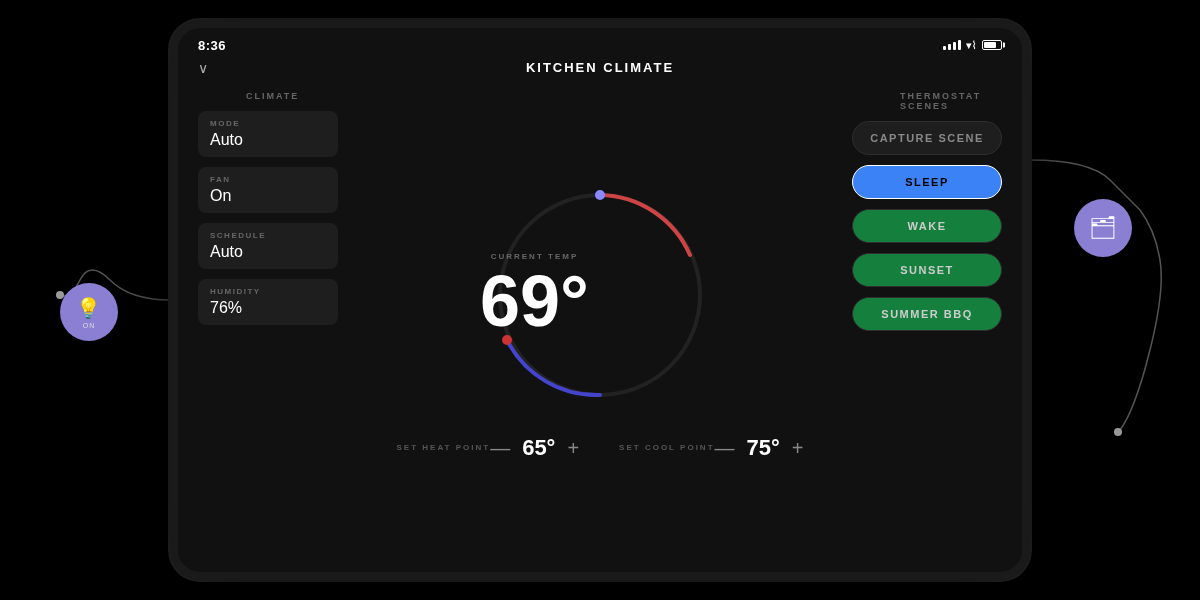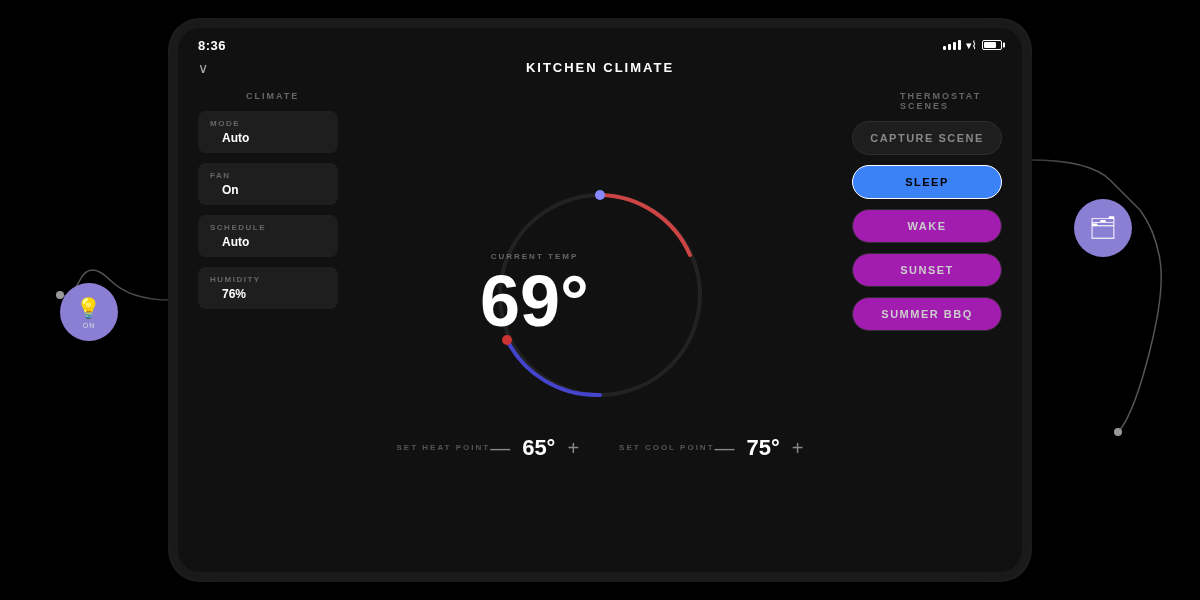--- a/index.html
+++ b/index.html
@@ -159,24 +159,23 @@
     }
     .control-card-label {
       font-size: 8px;
       font-weight: 600;
       color: #666;
       letter-spacing: 1.5px;
       text-transform: uppercase;
       margin-bottom: 3px;
     }
     .control-card-value {
-      font-size: 12px;
-      font-weight: 700;
-      color: #fff;
-      margin-left: 12px;
+      font-size: 16px;
+      font-weight: 400;
+      color: #fff;
     }
 
     
     .center-panel {
       flex: 1;
       display: flex;
       flex-direction: column;
       align-items: center;
       justify-content: center;
       padding-bottom: 20px;
@@ -260,21 +259,21 @@
     
     .right-panel {
       width: 180px;
       padding: 8px 20px 8px 10px;
       flex-shrink: 0;
       display: flex;
       flex-direction: column;
       gap: 10px;
     }
     .scene-btn {
-      background: #a21caf;
+      background: #15803d;
       border: 1px solid #2e2e2e;
       border-radius: 20px;
       padding: 10px 16px;
       cursor: pointer;
       text-align: center;
       font-size: 11px;
       font-weight: 700;
       color: #ccc;
       letter-spacing: 1.5px;
       text-transform: uppercase;

